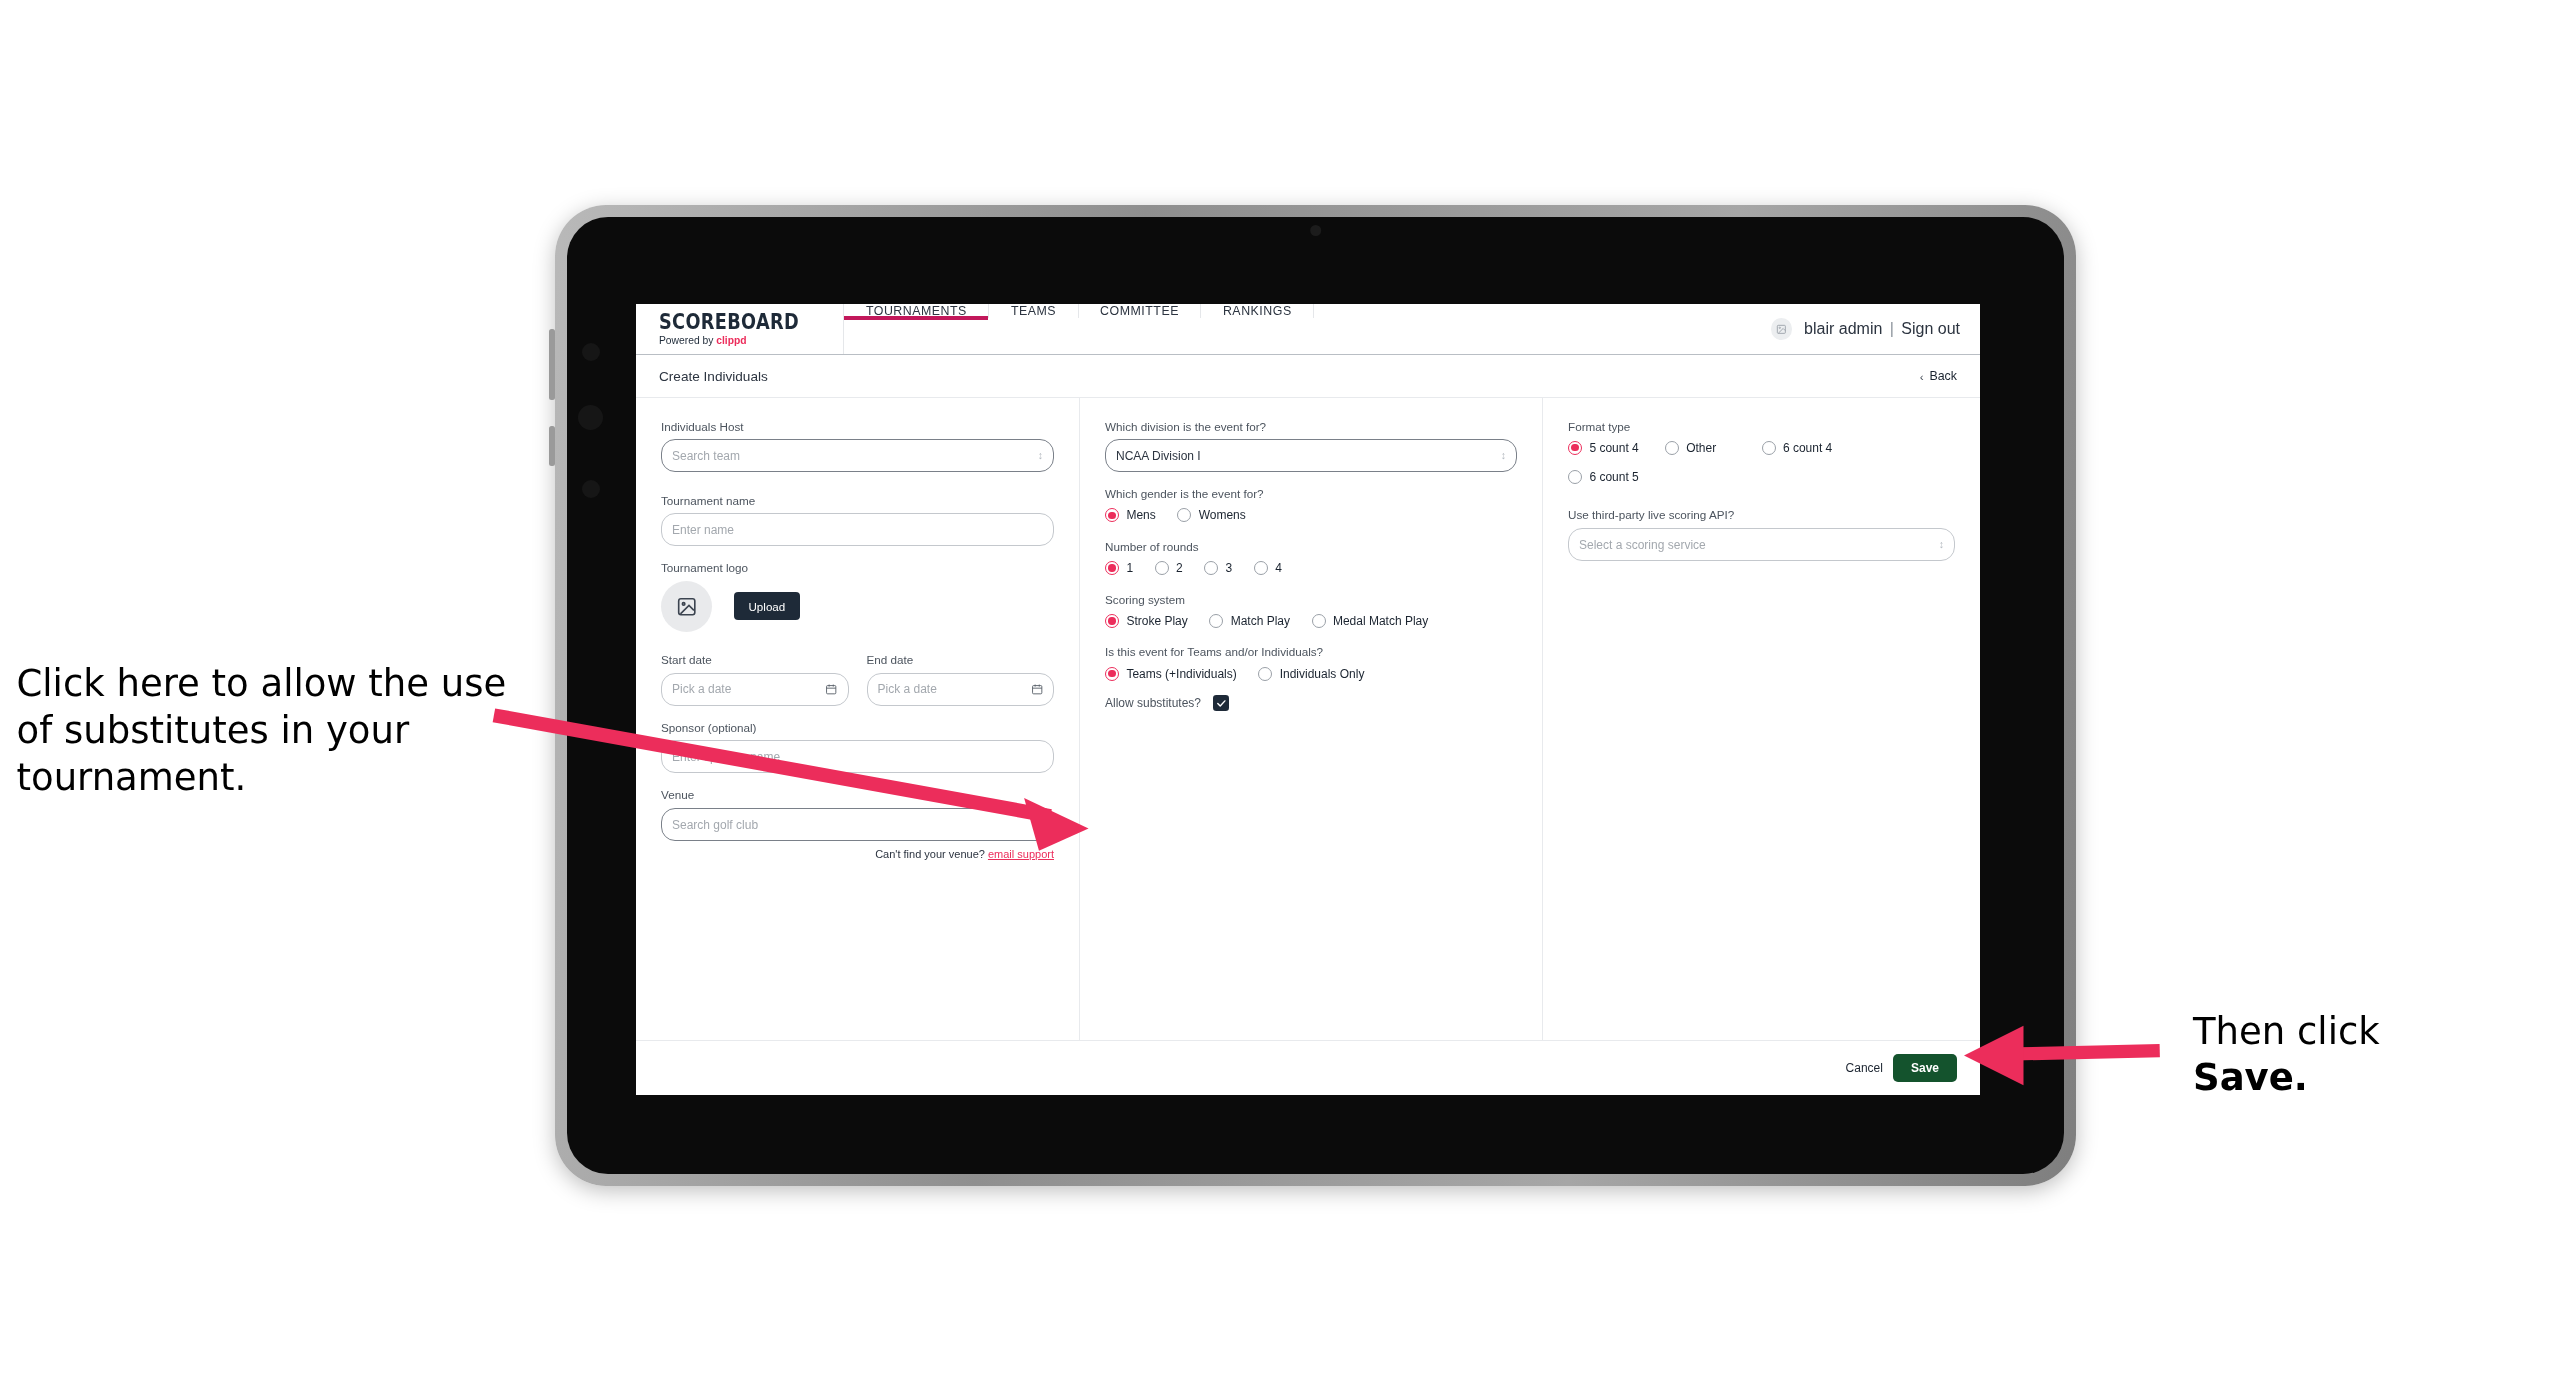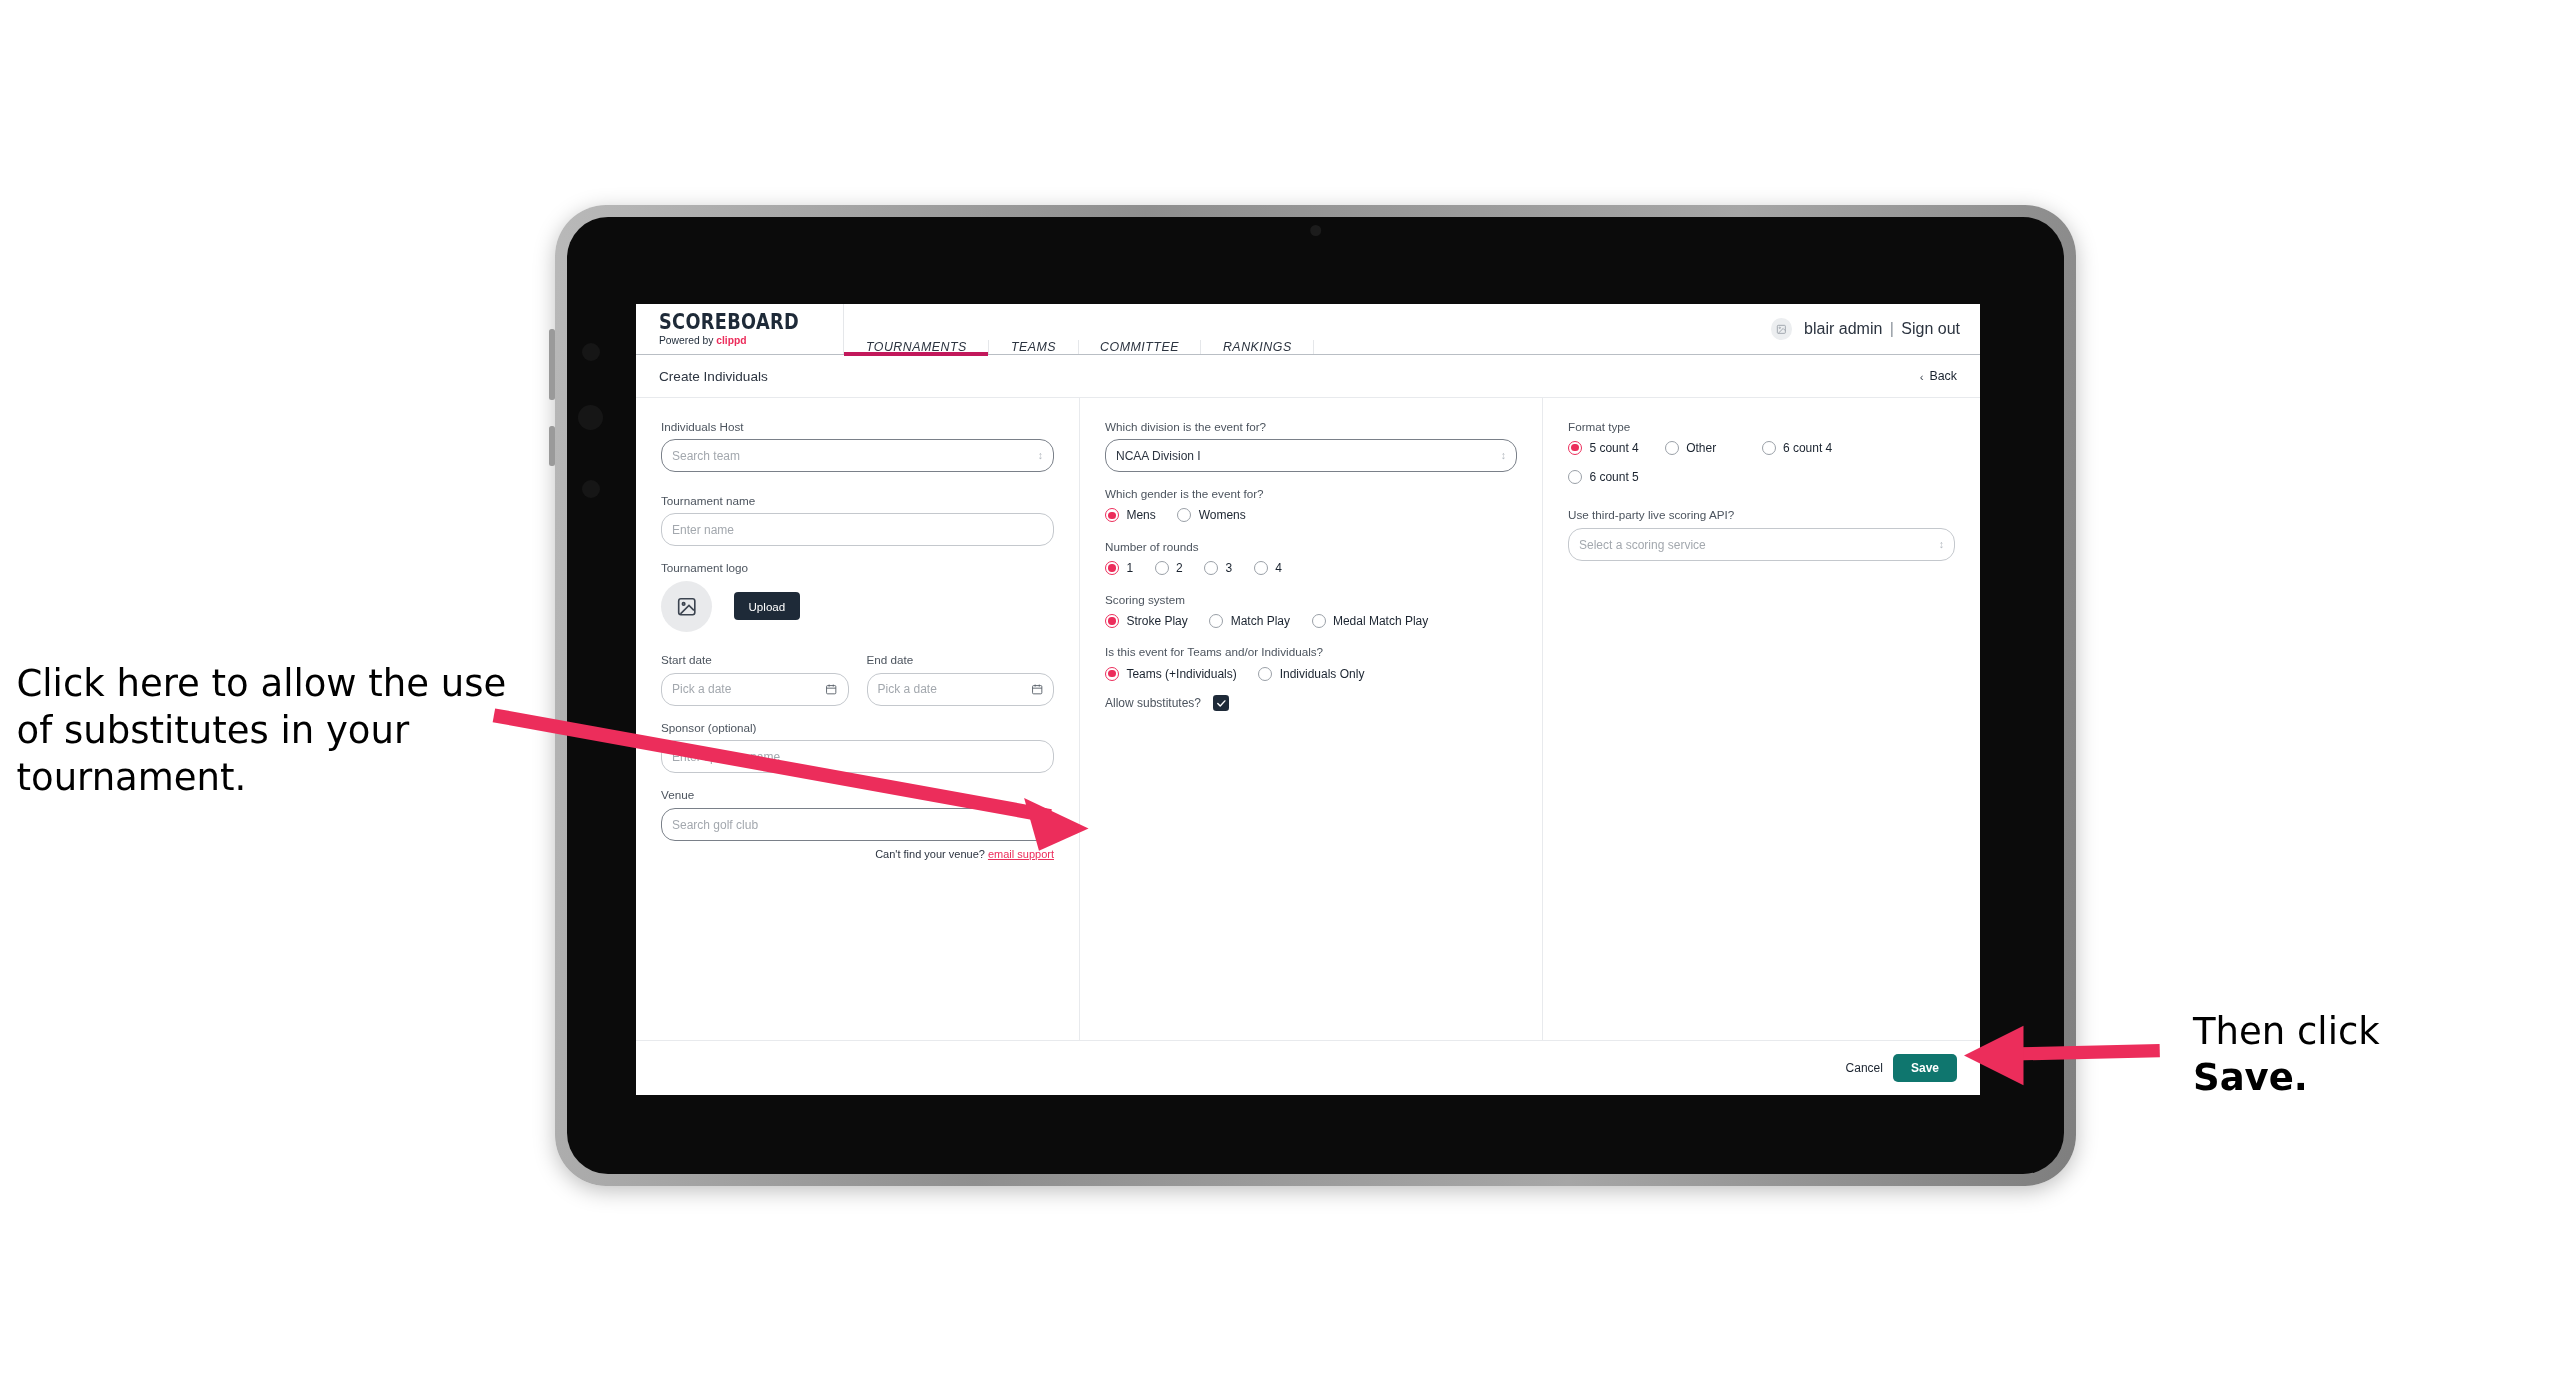--- a/index.html
+++ b/index.html
@@ -59,21 +59,21 @@
   }
   .brand { display:flex; flex-direction: column; justify-content: center;
            padding: 0 21.5px 0 23px; border-right: 0.8px solid #e5e7ea; }
   .brand-title {
     font-family: "DejaVu Sans", sans-serif;
     font-weight: 700; font-size: 20.6px; letter-spacing: 0.4px;
     color: #1e2a38; line-height: 1; transform: scaleX(0.86); transform-origin: left center;
   }
   .brand-sub { font-size: 10.3px; color: #1e2a38; margin-top: 3.3px; white-space: nowrap; }
   .brand-sub .clippd { color: #ec2d5b; font-weight: 700; }
-  .navtabs { display: flex; align-items: flex-end; font-style: italic; }
+  .navtabs { display: flex; align-items: flex-start; }
   .navtab {
     display:flex; align-items:center; padding: 0 21.5px;
     font-size: 12.4px; letter-spacing: 0.5px; color: #2c3440;
     border-right: 0.8px solid #e5e7ea; position: relative; cursor: pointer;
   }
   .navtab.active::after {
     content:""; position:absolute; left:0; right:0; bottom:-1.7px; height: 3.3px;
     background: #c2185b;
   }
   .topright { margin-left:auto; display:flex; align-items:center; padding-right: 20px; gap: 11.6px; }
@@ -158,21 +158,21 @@
   }
 
   
   .footer {
     height: 55px; border-top: 0.8px solid #e8eaed;
     display:flex; align-items:center; justify-content:flex-end;
     padding-right: 23px; gap: 10px;
   }
   .cancelbtn { font-size: 12px; color:#1b2430; cursor:pointer; }
   .savebtn {
-    background:#0f766e; color:#fff; font-size: 12px; font-weight: 600;
+    background:#14532d; color:#fff; font-size: 12px; font-weight: 600;
     padding: 7.4px 18px; border-radius: 5px; cursor:pointer;
   }
 
   
   .anno { position:absolute; color:#000; font-family:"DejaVu Sans", sans-serif; z-index: 30; }
   .anno-left { left: 16.5px; top: 661px; width: 529px; font-size: 37px; line-height: 1.27; }
   .anno-right { left: 2193px; top: 1009px; width: 355px; font-size: 37px; line-height: 1.25; }
   .anno-right .bold { font-weight: 700; }
   .arrows { position:absolute; left:0; top:0; width:2576px; height:1386px; z-index: 28; pointer-events:none; }
 </style>

